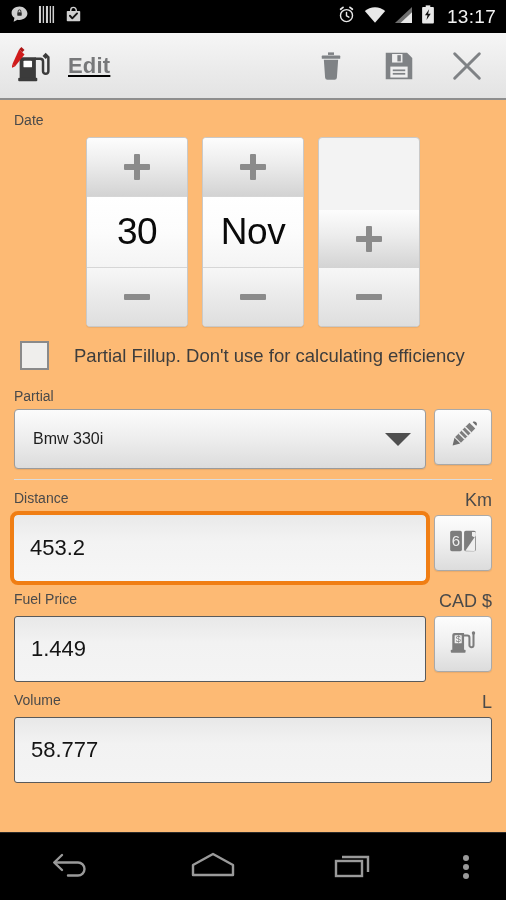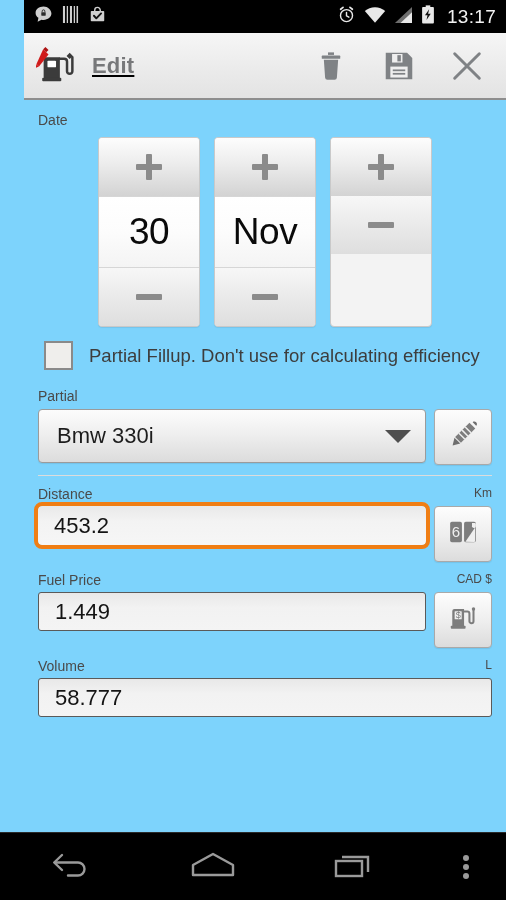--- a/index.html
+++ b/index.html
@@ -2,21 +2,21 @@
 <html><head>
 <meta charset="utf-8">
 <style>
   * { box-sizing: border-box; margin: 0; padding: 0; }
   html, body {
     width: 506px; height: 900px;
     font-family: "Liberation Sans", sans-serif;
     background: #efeeec;
     overflow: hidden;
   }
-  .screen { position: relative; width: 506px; height: 900px; background: #7dd3fc; padding-left: 24px; }
+  .screen { position: relative; width: 506px; height: 900px; background: #fdba74; }
 
   
   .statusbar {
     height: 33px; background: #000; display: flex; align-items: center;
     padding: 0 10px; gap: 0;
   }
   .sb-left { display: flex; align-items: center; gap: 9px; }
   .sb-right { margin-left: auto; display: flex; align-items: center; gap: 8px; }
   .sb-time { color: #f2f2f2; font-size: 19px; letter-spacing: .3px; margin-left: 4px; }
   .sb-ico { display: block; }
@@ -38,31 +38,32 @@
   .ab-btn { width: 34px; height: 40px; display: flex; align-items: center; justify-content: center; cursor: pointer; }
 
   
   .content { padding: 0 8px; }
   .label {
     font-size: 14px; color: #4a4a4a; padding: 12px 6px 5px 6px;
     display: block;
   }
   .row-label { display: flex; align-items: flex-start; padding: 10px 6px 4px 6px; }
   .row-label .label { padding: 0; flex: 0 0 auto; }
-  .row-label .unit { margin-left: auto; font-size: 12px; color: #4a4a4a; }
+  .row-label .unit { margin-left: auto; font-size: 18px; color: #4a4a4a; }
 
   
   .datepicker { display: flex; justify-content: center; gap: 14px; margin-top: 4px; }
   .spinner {
     width: 102px; height: 190px;
     border: 1px solid #c9c9c9; border-radius: 4px;
     background: #f3f3f3;
     display: flex; flex-direction: column;
     overflow: hidden;
     box-shadow: 0 1px 1px rgba(0,0,0,.07);
+    justify-content: flex-end;
   }
   .sp-btn {
     height: 58px; display: flex; align-items: center; justify-content: center;
     background: linear-gradient(to bottom, #fdfdfd 0%, #ececec 45%, #d3d3d3 100%);
     cursor: pointer;
   }
   .sp-btn.bottom {
     background: linear-gradient(to bottom, #f7f7f7 0%, #eaeaea 50%, #dedede 100%);
   }
   .sp-glyph-plus { position: relative; width: 26px; height: 26px; }
@@ -73,55 +74,55 @@
   .sp-glyph-plus::after { top: 0; left: 10px; width: 6px; height: 26px; }
   .sp-glyph-minus { width: 26px; height: 6px; background: #8b8b8b; border-radius: 1px; }
   .sp-value {
     flex: 1; display: flex; align-items: center; justify-content: center;
     background: linear-gradient(to bottom, #ffffff 0%, #fcfcfc 50%, #f4f4f4 100%);
     border-top: 1px solid #d6d6d6; border-bottom: 1px solid #d6d6d6;
     font-size: 37px; color: #0a0a0a; letter-spacing: -.5px;
   }
 
   
-  .checkrow { display: flex; align-items: center; padding: 14px 6px 6px 12px; gap: 16px; cursor: pointer; }
+  .checkrow { display: flex; align-items: center; padding: 14px 6px 6px 12px; gap: 25px; cursor: pointer; }
   .checkbox {
     width: 29px; height: 29px; border: 2px solid #8a8a8a; background: #efeeec;
     flex: 0 0 auto;
   }
   .checkrow .txt { font-size: 18.5px; color: #3d3d3d; }
 
   
   .fieldrow { display: flex; align-items: flex-start; gap: 8px; padding: 0 6px; }
   .textfield {
-    flex: 1 1 auto; height: 39px;
+    flex: 1 1 auto; height: 66px;
     background: linear-gradient(to bottom, #e8e8e8 0%, #f2f2f2 40%, #f4f4f4 100%);
     border: 1px solid #5a5a5a; border-radius: 3px;
     display: flex; align-items: center; padding: 0 16px;
     font-size: 22px; color: #141414; text-align: center;
   }
   .textfield.focused {
     border: none; outline: 4px solid #f07e14; border-radius: 4px;
     box-shadow: 0 0 0 1px #f07e14;
     background: linear-gradient(to bottom, #e9e9e9 0%, #f3f3f3 40%, #f6f6f6 100%);
   }
   .sidebtn {
     width: 58px; height: 56px; flex: 0 0 auto;
     background: linear-gradient(to bottom, #fdfdfd 0%, #efefef 50%, #dcdcdc 100%);
     border: 1px solid #a9a9a9; border-radius: 4px;
     display: flex; align-items: center; justify-content: center; cursor: pointer;
     box-shadow: 0 1px 1px rgba(0,0,0,.08);
   }
   
   .selectbox {
-    flex: 1 1 auto; height: 54px;
+    flex: 1 1 auto; height: 60px;
     background: linear-gradient(to bottom, #fcfcfc 0%, #efefef 45%, #dcdcdc 100%);
     border: 1px solid #9b9b9b; border-radius: 4px;
     display: flex; align-items: center; padding: 0 14px 0 18px;
-    font-size: 22px; color: #1d1d1d; cursor: pointer;
+    font-size: 16px; color: #1d1d1d; cursor: pointer;
     box-shadow: 0 1px 1px rgba(0,0,0,.08);
   }
   .caret {
     margin-left: auto;
     width: 0; height: 0; border-left: 13px solid transparent;
     border-right: 13px solid transparent; border-top: 13px solid #4f4f4f;
   }
   .sep { height: 1px; background: #dcdcdc; margin: 10px 6px 0 6px; }
 
   

